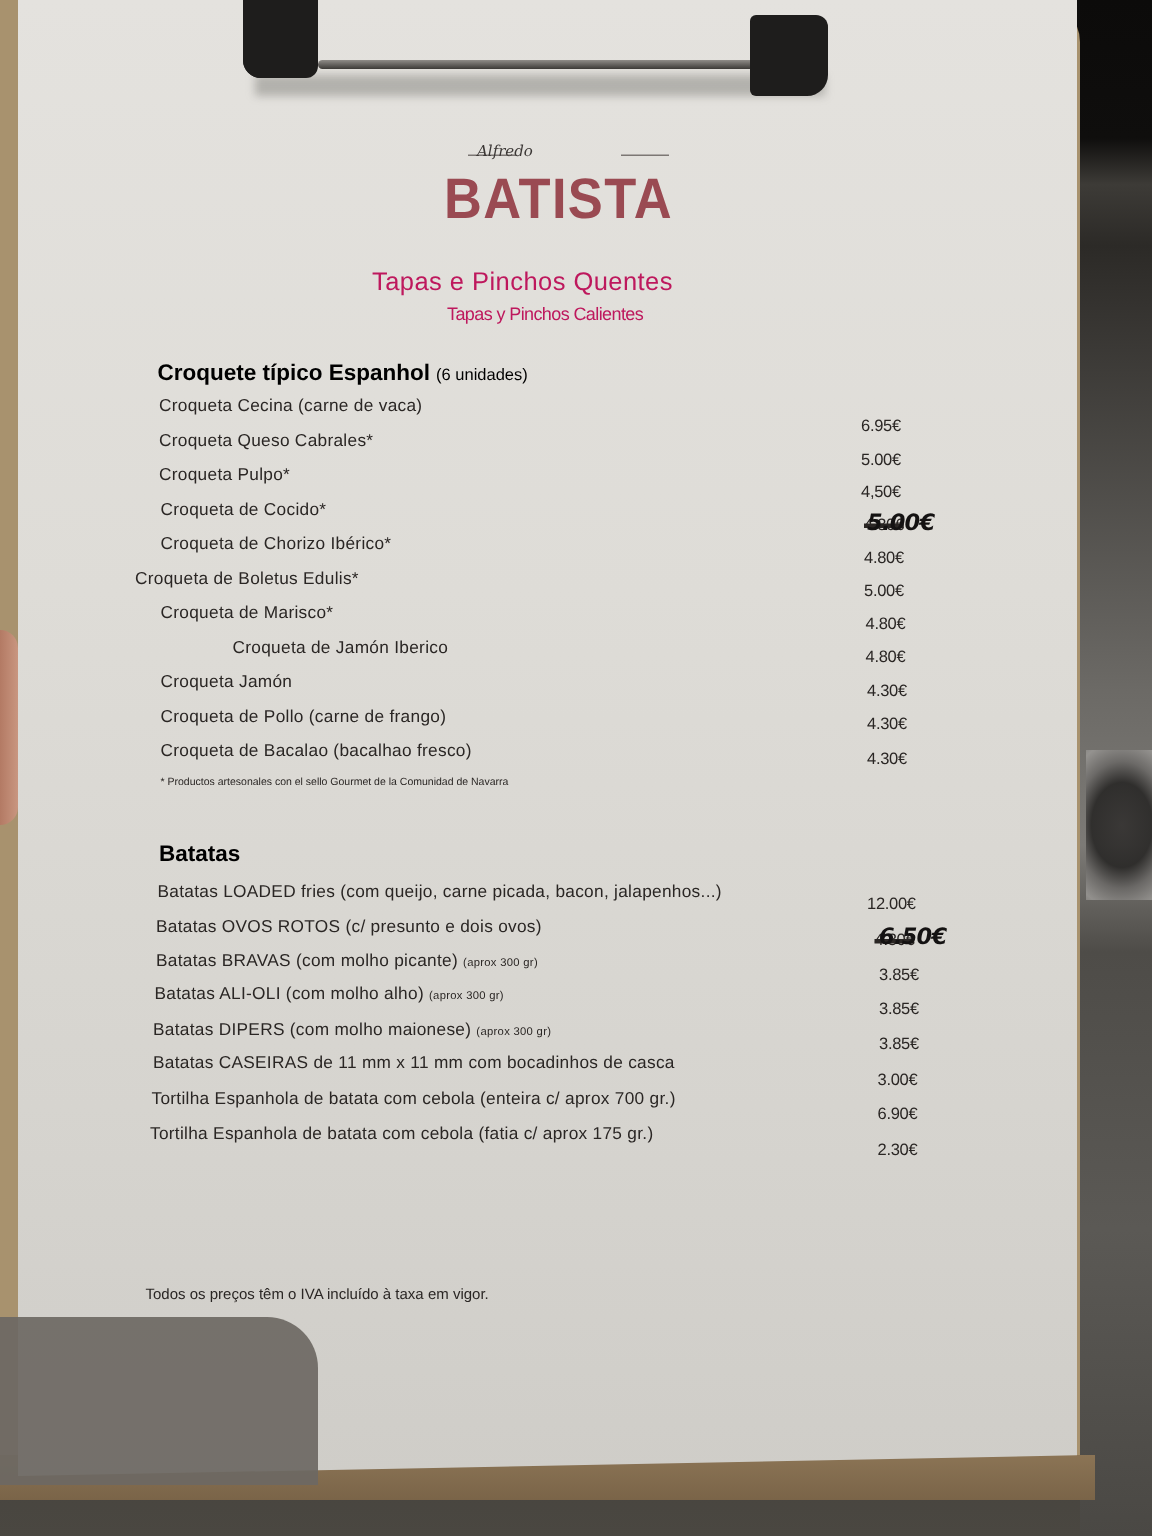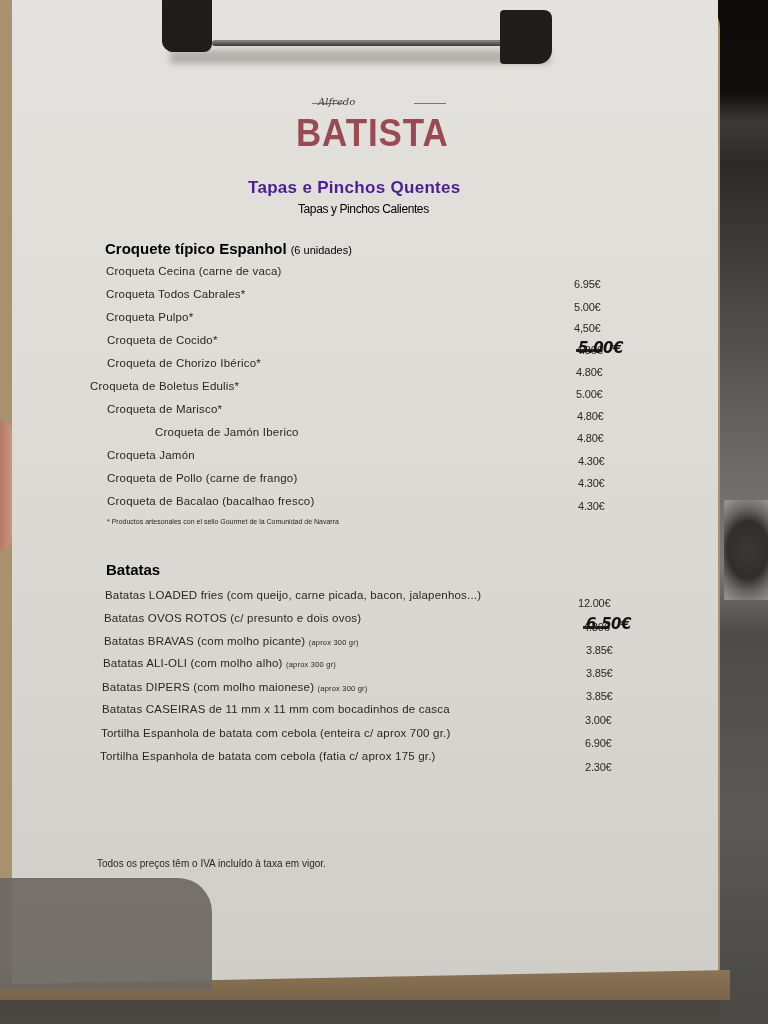--- a/index.html
+++ b/index.html
@@ -75,24 +75,24 @@
   }
   .brand-line-l, .brand-line-r { position:absolute; top:103px; height:1px; background:#7c7774; width:32px; }
   .brand-line-l { left:312px; } .brand-line-r { left:414px; }
   .brand {
     position:absolute; left:290px; top:112px; width:148px; text-align:center;
     font-family:"Liberation Sans Narrow","Liberation Sans", sans-serif; font-weight:bold;
     font-size:38px; letter-spacing:1px; color:#9a4a52;
     transform:scaleX(0.92);
   }
   .title {
-    left:248px; top:178px; font-size:17px; font-weight:bold; color:#4c1d95; letter-spacing:.3px;
+    left:248px; top:178px; font-size:17px; font-weight:normal; color:#be185d; letter-spacing:.3px;
   }
   .subtitle {
-    left:298px; top:202px; font-size:12px; color:#000000; letter-spacing:-.4px;
+    left:298px; top:202px; font-size:12px; color:#be185d; letter-spacing:-.4px;
   }
   .section-h { font-size:15px; font-weight:bold; color:#000000; }
   .section-h small { font-size:11px; font-weight:normal; margin-left:4px; }
   .item { font-size:11.5px; color:#2a2624; letter-spacing:.2px; }
   .item small { font-size:7.5px; }
   .price { font-size:11px; color:#2a2624; letter-spacing:-.2px;margin-left:35px; }
   .strike { text-decoration:line-through; text-decoration-thickness:3px; color:#2a2624; }
   .hand {
     font-family:"DejaVu Sans", sans-serif; font-weight:bold; font-style:italic;
     font-size:15px; color:#141212; letter-spacing:-.5px;
@@ -122,21 +122,21 @@
 <div class="brand">BATISTA</div>
 
 <div class="t title">Tapas e Pinchos Quentes</div>
 <div class="t subtitle">Tapas y Pinchos Calientes</div>
 
 <div class="t section-h" style="left:105px;top:240px;">
   <span>Croquete típico Espanhol</span><small>(6 unidades)</small>
 </div>
 
 <div class="t item" style="left:106px;top:265px;">Croqueta Cecina (carne de vaca)</div>
-<div class="t item" style="left:106px;top:288px;">Croqueta Todos Cabrales*</div>
+<div class="t item" style="left:106px;top:288px;">Croqueta Queso Cabrales*</div>
 <div class="t item" style="left:106px;top:311px;">Croqueta Pulpo*</div>
 <div class="t item" style="left:107px;top:334px;">Croqueta de Cocido*</div>
 <div class="t item" style="left:107px;top:357px;">Croqueta de Chorizo Ibérico*</div>
 <div class="t item" style="left:90px;top:380px;">Croqueta de Boletus Edulis*</div>
 <div class="t item" style="left:107px;top:403px;">Croqueta de Marisco*</div>
 <div class="t item" style="left:107px;top:426px;margin-left:48px;">Croqueta de Jamón Iberico</div>
 <div class="t item" style="left:107px;top:449px;">Croqueta Jamón</div>
 <div class="t item" style="left:107px;top:472px;">Croqueta de Pollo (carne de frango)</div>
 <div class="t item" style="left:107px;top:495px;">Croqueta de Bacalao (bacalhao fresco)</div>
 <div class="t note" style="left:107px;top:518px;">* Productos artesonales con el sello Gourmet de la Comunidad de Navarra</div>

